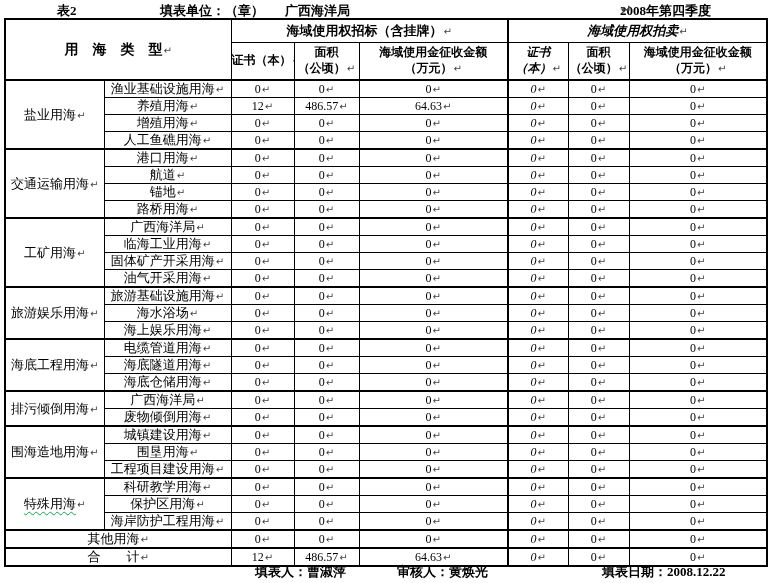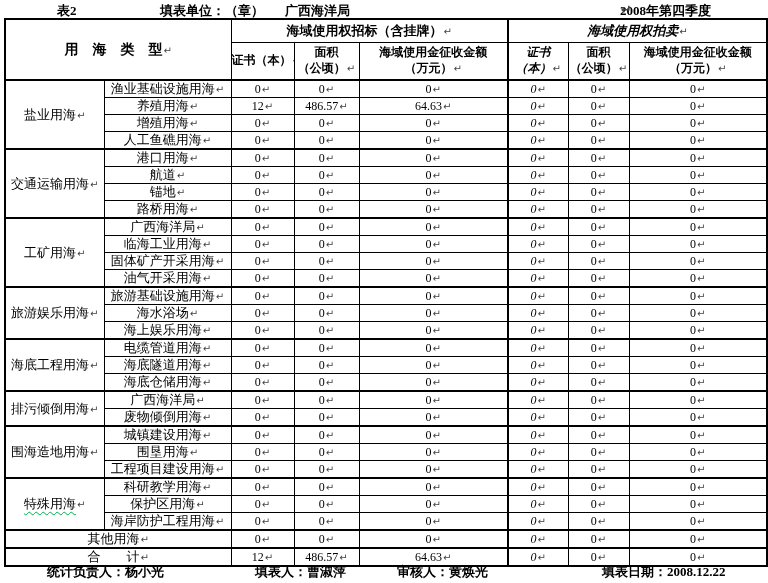--- a/index.html
+++ b/index.html
@@ -330,21 +330,20 @@
           <td class="val gtop"><span>486.57</span><span class="pm">↵</span></td>
           <td class="val gtop"><span>64.63</span><span class="pm">↵</span></td>
           <td class="val gtop secL"><span>0</span><span class="pm">↵</span></td>
           <td class="val gtop"><span>0</span><span class="pm">↵</span></td>
           <td class="val gtop"><span>0</span><span class="pm">↵</span></td>
         </tr>
       </tbody>
   </table>
 
   <div class="footbar">
-    <span style="left:47px">统计负责人：杨小光</span>
     <span style="left:255px">填表人：曹淑萍</span>
     <span style="left:397px">审核人：黄焕光</span>
     <span style="left:602px">
         <span>填表日期：2008.12.22</span>
         <span class="pm">↵</span>
       </span>
   </div>
 
 </div>
 

